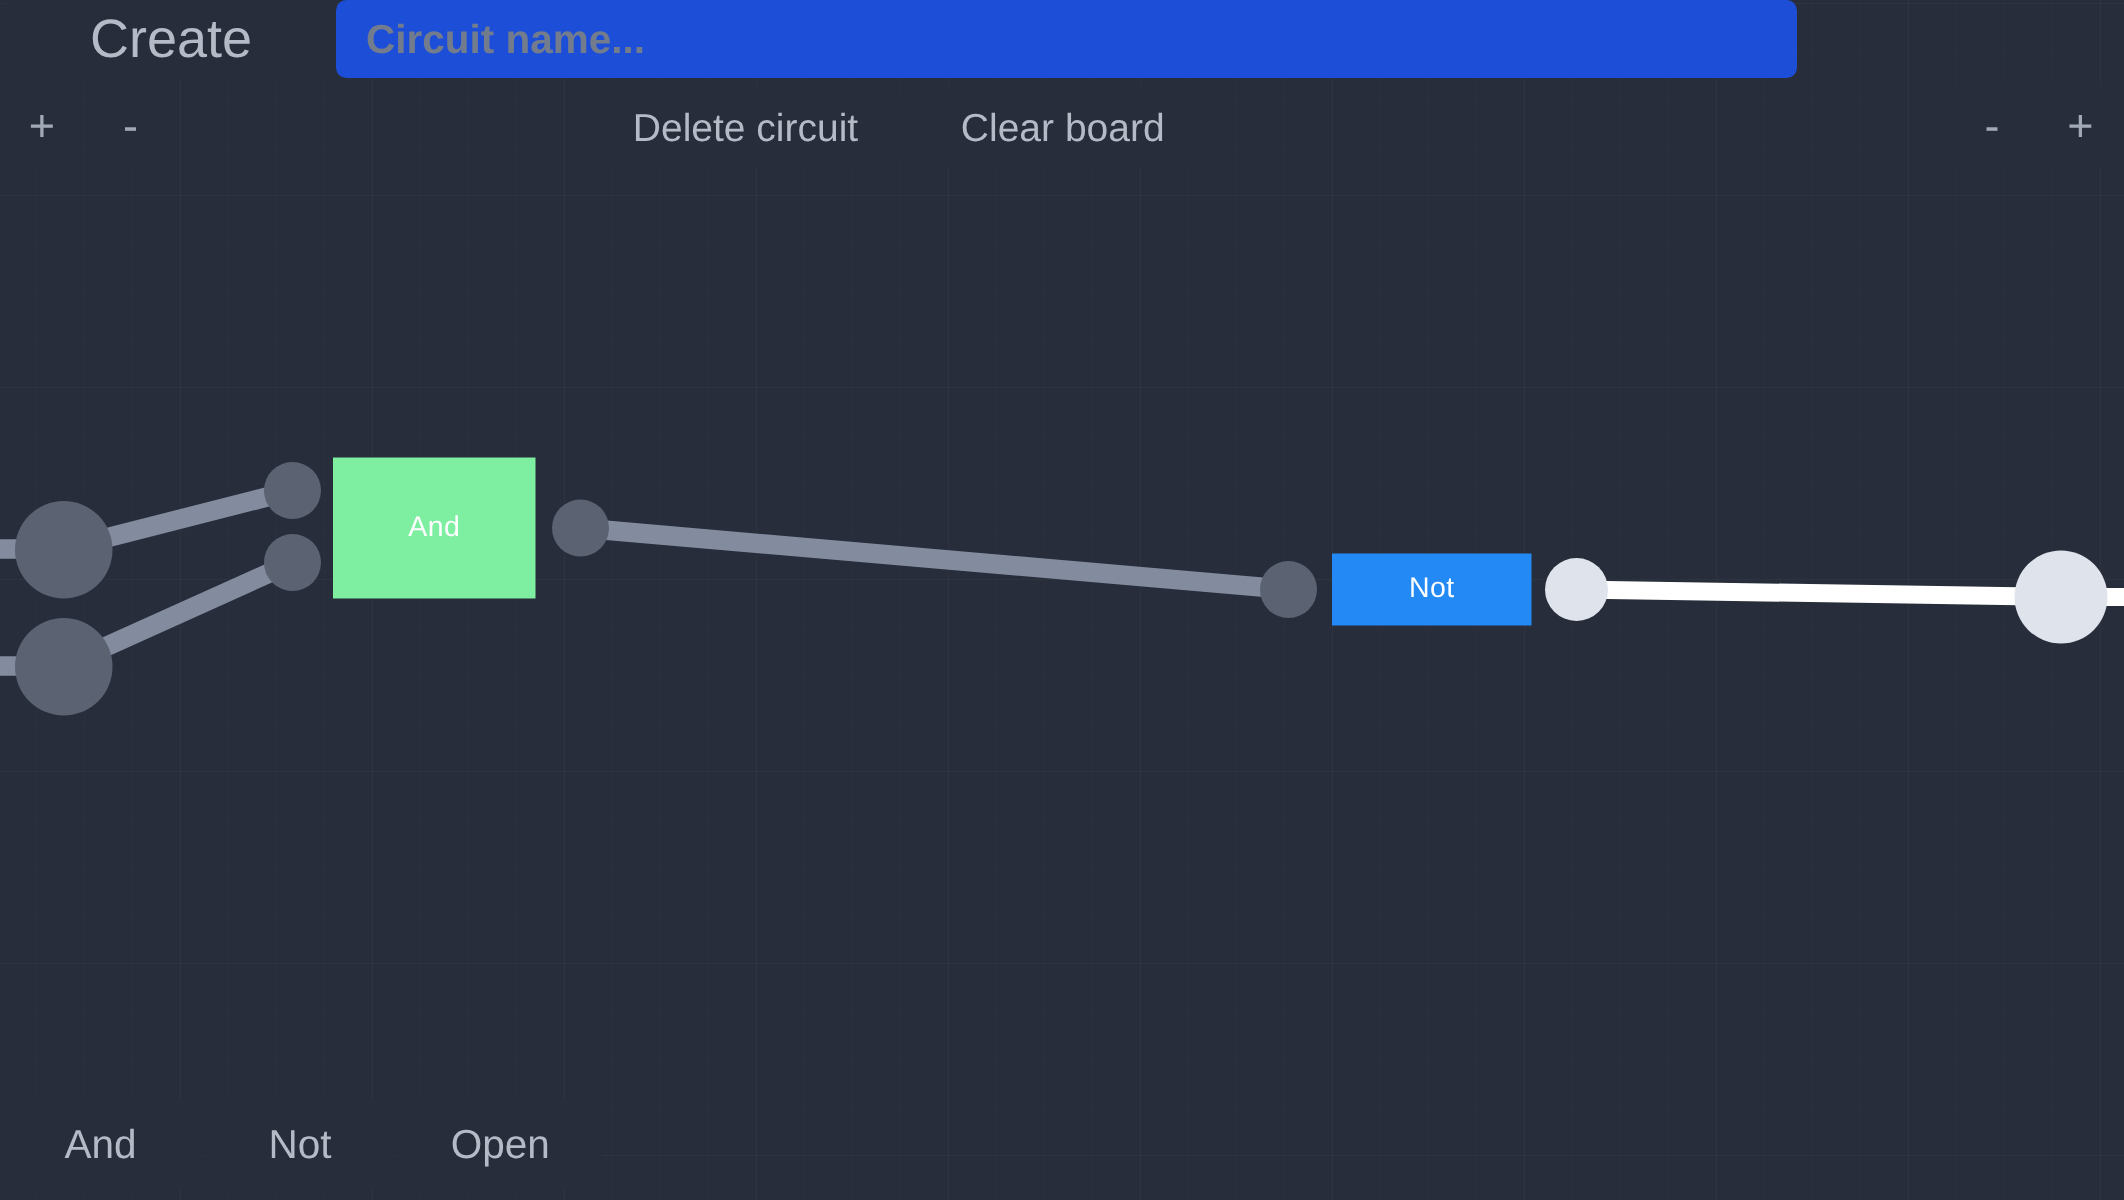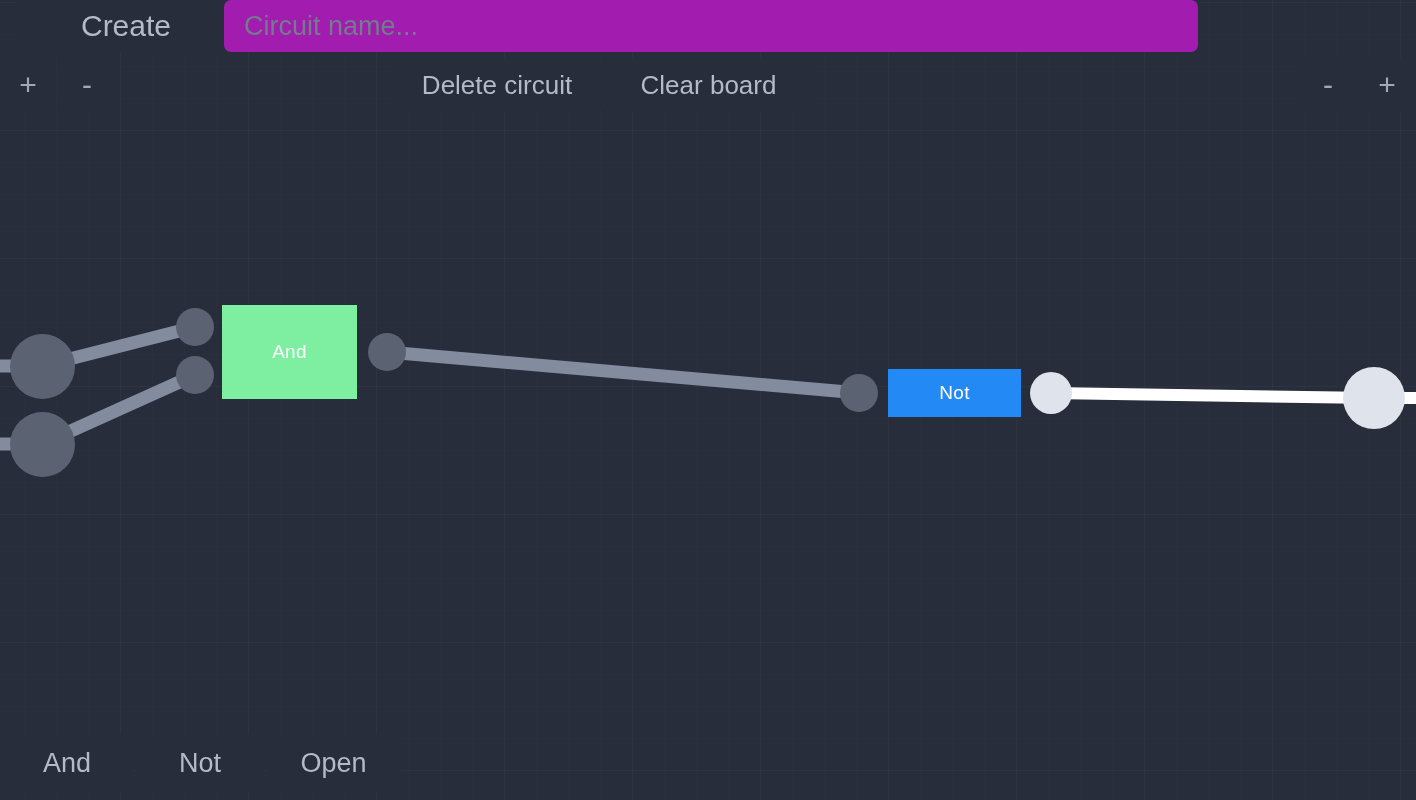--- a/index.html
+++ b/index.html
@@ -82,35 +82,35 @@
     font-family: "Liberation Sans", sans-serif;
     font-size: 26px;
     font-weight: 300;
     display: flex;
     align-items: center;
     justify-content: center;
     cursor: pointer;
     white-space: nowrap;
   }
 
-  #create-btn { left: 16px; top: 0; width: 220px; height: 52px;
-                border-radius: 0 7px 7px 0; font-size: 30px; }
+  #create-btn { left: 4px; top: 0; width: 220px; height: 52px;
+                border-radius: 0 7px 7px 0; font-size: 36px; }
 
   #name-input {
     position: absolute;
     left: 224px; top: 0;
     width: 974px; height: 52px;
-    background: #a21caf;
+    background: #1d4ed8;
     border: none;
     border-radius: 7px;
     outline: none;
     color: #c8cdd8;
     font-family: "Liberation Sans", sans-serif;
     font-size: 27px;
-    font-weight: 400;
+    font-weight: 700;
     padding: 0 20px;
   }
   #name-input::placeholder { color: #737c8d; }
 
   #menu-btn { left: 1200px; top: 0; width: 216px; height: 52px;
               border-radius: 7px 0 0 7px; font-size: 27px; color: #c8cdd8; }
 
   #zoom-in-board  { left: 4px;  top: 58px; width: 48px; height: 54px; }
   #zoom-out-board { left: 58px; top: 58px; width: 58px; height: 54px; }
 

